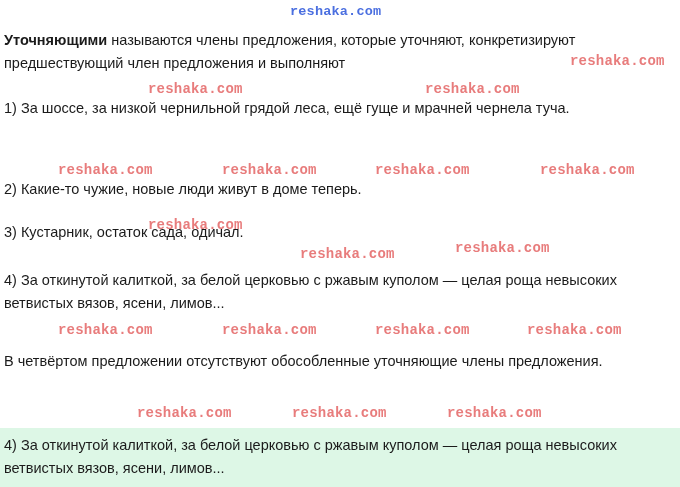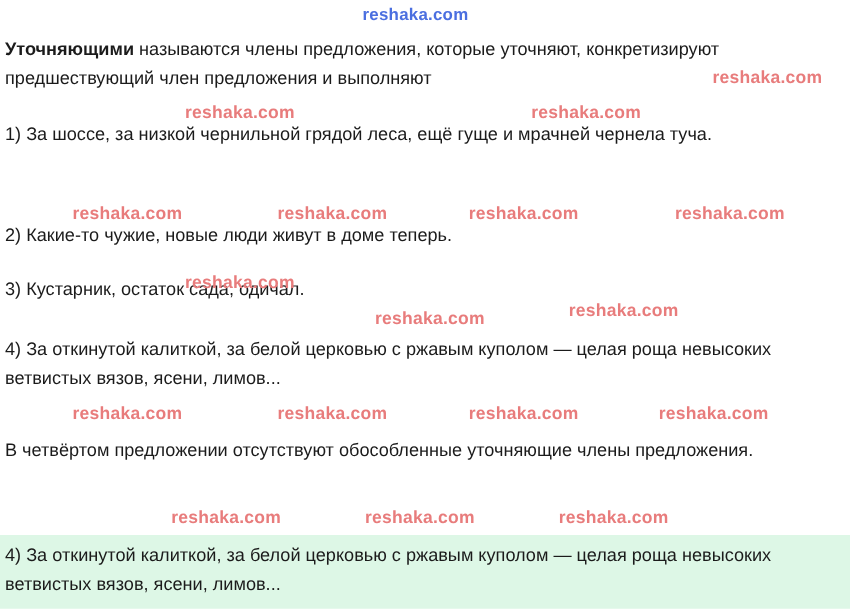--- a/index.html
+++ b/index.html
@@ -80,21 +80,21 @@
     width: 680px;
     box-sizing: border-box;
     background: #ddf7e6;
     padding: 6px 10px 8px 4px;
     font-size: 14.5px;
     line-height: 1.62;
     color: #1b1b1b;
   }
   .wm {
     position: absolute;
-    font-family: Liberation Sans, sans-serif;
+    font-family: Liberation Mono, monospace;
     font-weight: bold;
     color: #e87c7c;
     font-size: 14px;
     letter-spacing: 0.2px;
     white-space: nowrap;
     pointer-events: none;
     user-select: none;
   }
   .wm-top {
     color: #4b6fe0;

